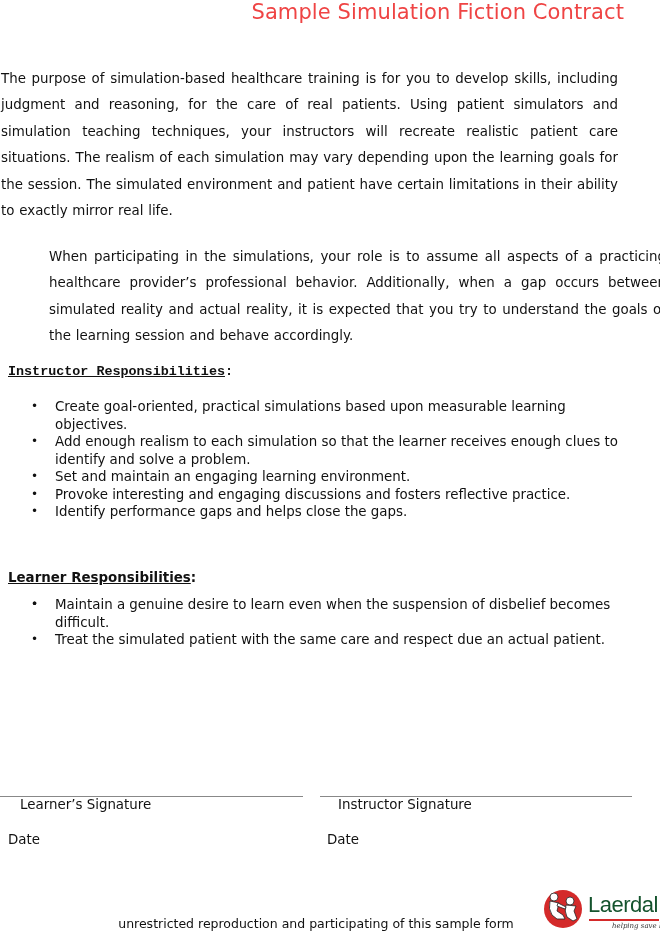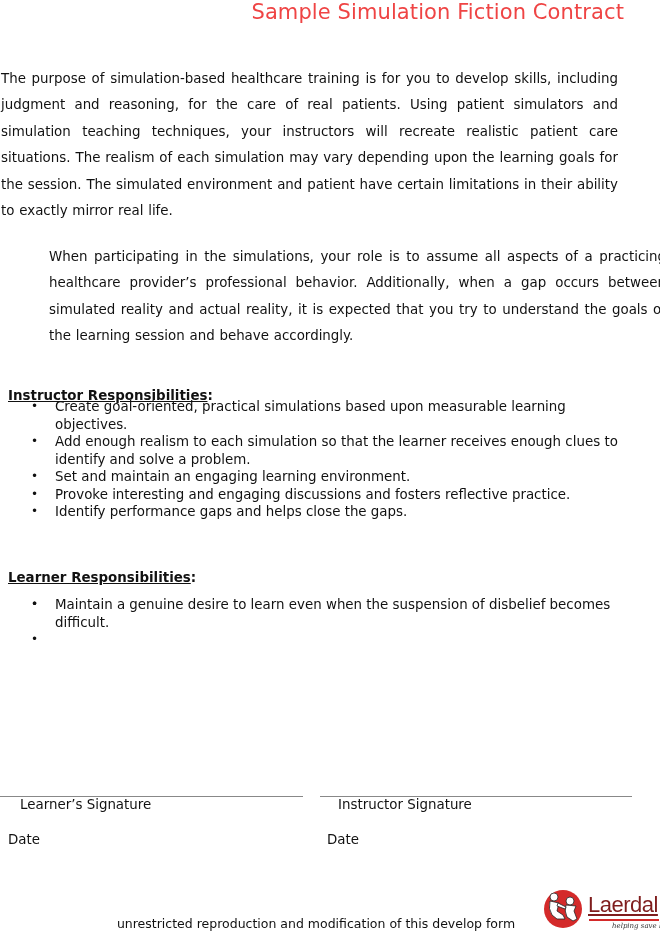--- a/index.html
+++ b/index.html
@@ -41,21 +41,21 @@
     .section-heading {
       position: absolute;
       left: 8px;
       font-size: 13.4px;
       font-weight: bold;
       margin: 0;
     }
     .section-heading .u {
       text-decoration: underline;
     }
-    .h-instructor { top: 388px; }
+    .h-instructor { top: 364px; font-family: Liberation Mono, monospace; }
     .h-learner { top: 570px; }
     ul.bullets {
       position: absolute;
       left: 0;
       width: 620px;
       margin: 0;
       padding: 0;
       list-style: none;
     }
     ul.bullets li {
@@ -119,25 +119,24 @@
       top: 3px;
       width: 40px;
       height: 40px;
     }
     .logo-word {
       position: absolute;
       left: 48px;
       top: 8px;
       font-family: "Liberation Sans", sans-serif;
       font-size: 22px;
-      color: #7f1d1d;
+      color: #14532d;
       letter-spacing: -0.5px;
       margin: 0;
       line-height: 22px;
-      text-decoration: underline;
     }
     .logo-rule {
       position: absolute;
       left: 49px;
       top: 33px;
       width: 70px;
       height: 2px;
       background: #d42a2a;
     }
     .logo-tagline {
@@ -168,33 +167,33 @@
   <li><span class="dot">•</span><span>Set and maintain an engaging learning environment.</span></li>
   <li><span class="dot">•</span><span>Provoke interesting and engaging discussions and fosters reflective practice.</span></li>
   <li><span class="dot">•</span><span>Identify performance gaps and helps close the gaps.</span></li>
 </ul>
 
 <h2 class="section-heading h-learner"><span class="u">Learner Responsibilities</span><span>:</span></h2>
 
 <ul class="bullets ul-learner">
   <li><span class="dot">•</span></li>
   <li><span class="dot">•</span><span>Maintain a genuine desire to learn even when the suspension of disbelief becomes difficult.</span></li>
-  <li><span class="dot">•</span></li>
+  <li><span class="dot">•</span><span>Treat the simulated patient with the same care and respect due an actual patient.</span></li>
 </ul>
 
 <div class="sig-line sig-line-left"></div>
 <div class="sig-line sig-line-right"></div>
 
 <p class="sig-label lbl-learner-sig">Learner’s Signature</p>
 <p class="sig-label lbl-instructor-sig">Instructor Signature</p>
 <p class="sig-label lbl-learner-date">Date</p>
 <p class="sig-label lbl-instructor-date">Date</p>
 
 <p class="footer">
-  <span class="line">unrestricted reproduction and modification of this develop form</span>
+  <span class="line">unrestricted reproduction and participating of this sample form</span>
 </p>
 
 <div class="logo">
   <svg class="logo-circle" viewBox="0 0 40 40" width="40" height="40">
     <circle cx="20" cy="20" r="19" fill="#d42a2a"></circle>
 
     <g fill="#ffffff" stroke="#222" stroke-width="0.8">
       <circle cx="11" cy="8" r="4"></circle>
       <path d="M7 12 Q5 20 9 26 L14 30 L22 30 L20 26 L14 22 L16 14 Z"></path>
       <circle cx="27" cy="12" r="4"></circle>

